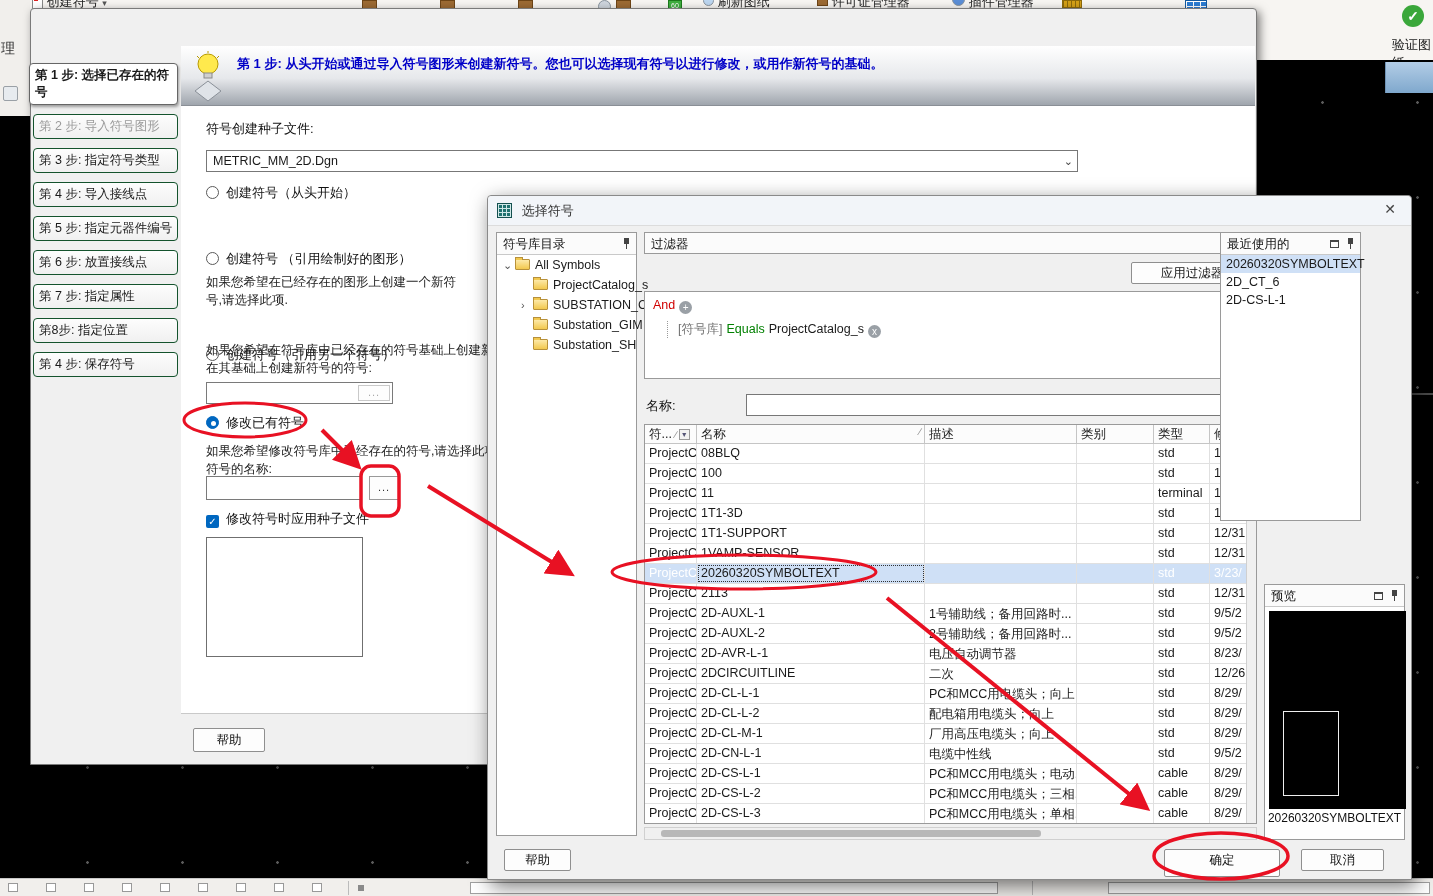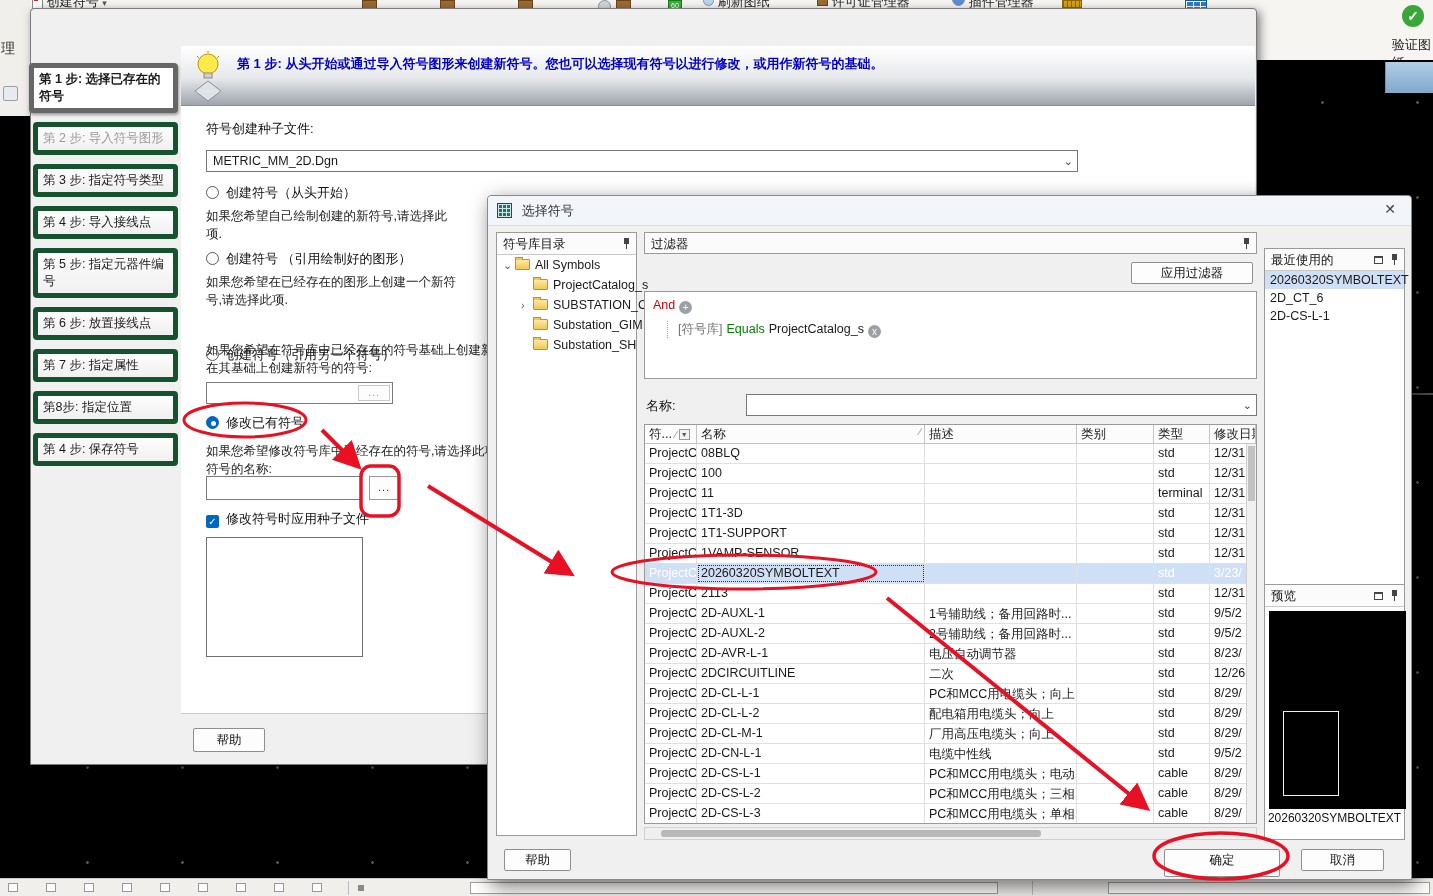--- a/index.html
+++ b/index.html
@@ -54,21 +54,21 @@
      background-size:4px 4px; border:1px solid #14504f; display:inline-block; vertical-align:-3px; margin-right:6px; }
 
   
   .wizard { position:absolute; left:30px; top:8px; width:1227px; height:757px; background:#f0f0f0;
     border:1px solid #7a7a7a; border-radius:4px 4px 0 0; box-shadow:3px 3px 10px rgba(0,0,0,.5); z-index:2; }
   .wizard .titlebar { position:absolute; left:0; top:0; right:0; height:28px; background:#f2f5f9; border-bottom:1px solid #e0e0e0; border-radius:4px 4px 0 0; padding:5px 0 0 9px; font-size:13px; color:#333; }
   .winbtns { position:absolute; right:14px; top:4px; color:#9aa2ab; font-size:13px; }
   .winbtns span { display:inline-block; width:30px; text-align:center; }
   .winbtns .maxbox { width:9px; height:9px; border:1px solid #b4bcc4; display:inline-block; }
   .steps { position:absolute; left:0; top:28px; bottom:0; width:150px; background:#f0f0f0; padding:26px 0 0 0; }
-  .step { margin:0 3px 9px 2px; border:5px solid #14532d; border-radius:4px; background:linear-gradient(#fdfdfd,#f0f0f0);
+  .step { margin:0 3px 9px 2px; border:1px solid #14532d; border-radius:4px; background:linear-gradient(#fdfdfd,#f0f0f0);
     padding:3px 2px 3px 5px; font-size:12.5px; color:#1a1a1a; }
   .step.active { font-weight:bold; background:#fff; border-color:#666; box-shadow:1px 2px 3px rgba(0,0,0,.35); margin-left:-2px; }
   .step.disabled { color:#9b9b9b; }
   .banner { position:absolute; left:150px; top:37px; right:1px; height:60px;
     background:linear-gradient(180deg,#ffffff 0%,#e6e8eb 55%,#9fa5ad 100%); border-bottom:1px solid #8a8f96; }
   .banner .btext { position:absolute; left:56px; top:9px; font-size:13px; font-weight:bold; color:#0000c8; white-space:nowrap; }
   .wcontent { position:absolute; left:150px; top:97px; right:1px; bottom:51px; background:#fff; overflow:hidden; }
   .wbottom { position:absolute; left:150px; right:1px; bottom:1px; height:50px; background:#f0f0f0; border-top:1px solid #c9c9c9; }
   .lbl { position:absolute; font-size:13px; color:#111; }
   .desc { position:absolute; font-size:12.5px; color:#222; line-height:1.45; }
@@ -230,21 +230,20 @@
   <div class="wcontent">
     <div class="lbl" style="left:25px; top:14px;">符号创建种子文件:</div>
     <div class="combo" style="left:25px; top:44px; width:872px; height:22px;">
       <span>METRIC_MM_2D.Dgn</span>
       <span class="chev">⌄</span>
     </div>
 
     <div class="lbl" style="left:25px; top:78px;">
       <span class="radio"></span><span>创建符号（从头开始）</span>
     </div>
-    <div class="desc" style="left:25px; top:101px; width:252px;">如果您希望自己绘制创建的新符号,请选择此项.</div>
 
     <div class="lbl" style="left:25px; top:144px;">
       <span class="radio"></span><span>创建符号 （引用绘制好的图形）</span>
     </div>
     <div class="desc" style="left:25px; top:167px; width:252px;">如果您希望在已经存在的图形上创建一个新符号,请选择此项.</div>
 
     <div class="lbl" style="left:25px; top:212px;margin-top:28px;">
       <span class="radio"></span><span>创建符号（引用另一个符号）</span>
     </div>
     <div class="desc" style="left:25px; top:235px; width:310px; height:36px; overflow:hidden;">如果您希望在符号库中已经存在的符号基础上创建新 要在其基础上创建新符号的符号:</div>
@@ -513,21 +512,21 @@
         </div>
       </div>
     <div class="vsb">
         <div class="thumb"></div>
       </div>
   </div>
   <div class="hsb">
       <div class="thumb"></div>
     </div>
 
-  <div class="panel" style="left:776px; top:36px; width:141px; height:347px;margin-top:16px;">
+  <div class="panel" style="left:732px; top:36px; width:141px; height:289px;">
     <div class="phead">
       <span>最近使用的</span>
       <span class="ics">
           <span class="float-ic"></span>
           <span class="pin"></span>
         </span>
     </div>
     <div class="recent-list">
 
         <div class="ritem sel"><span>20260320SYMBOLTEXT</span></div>

